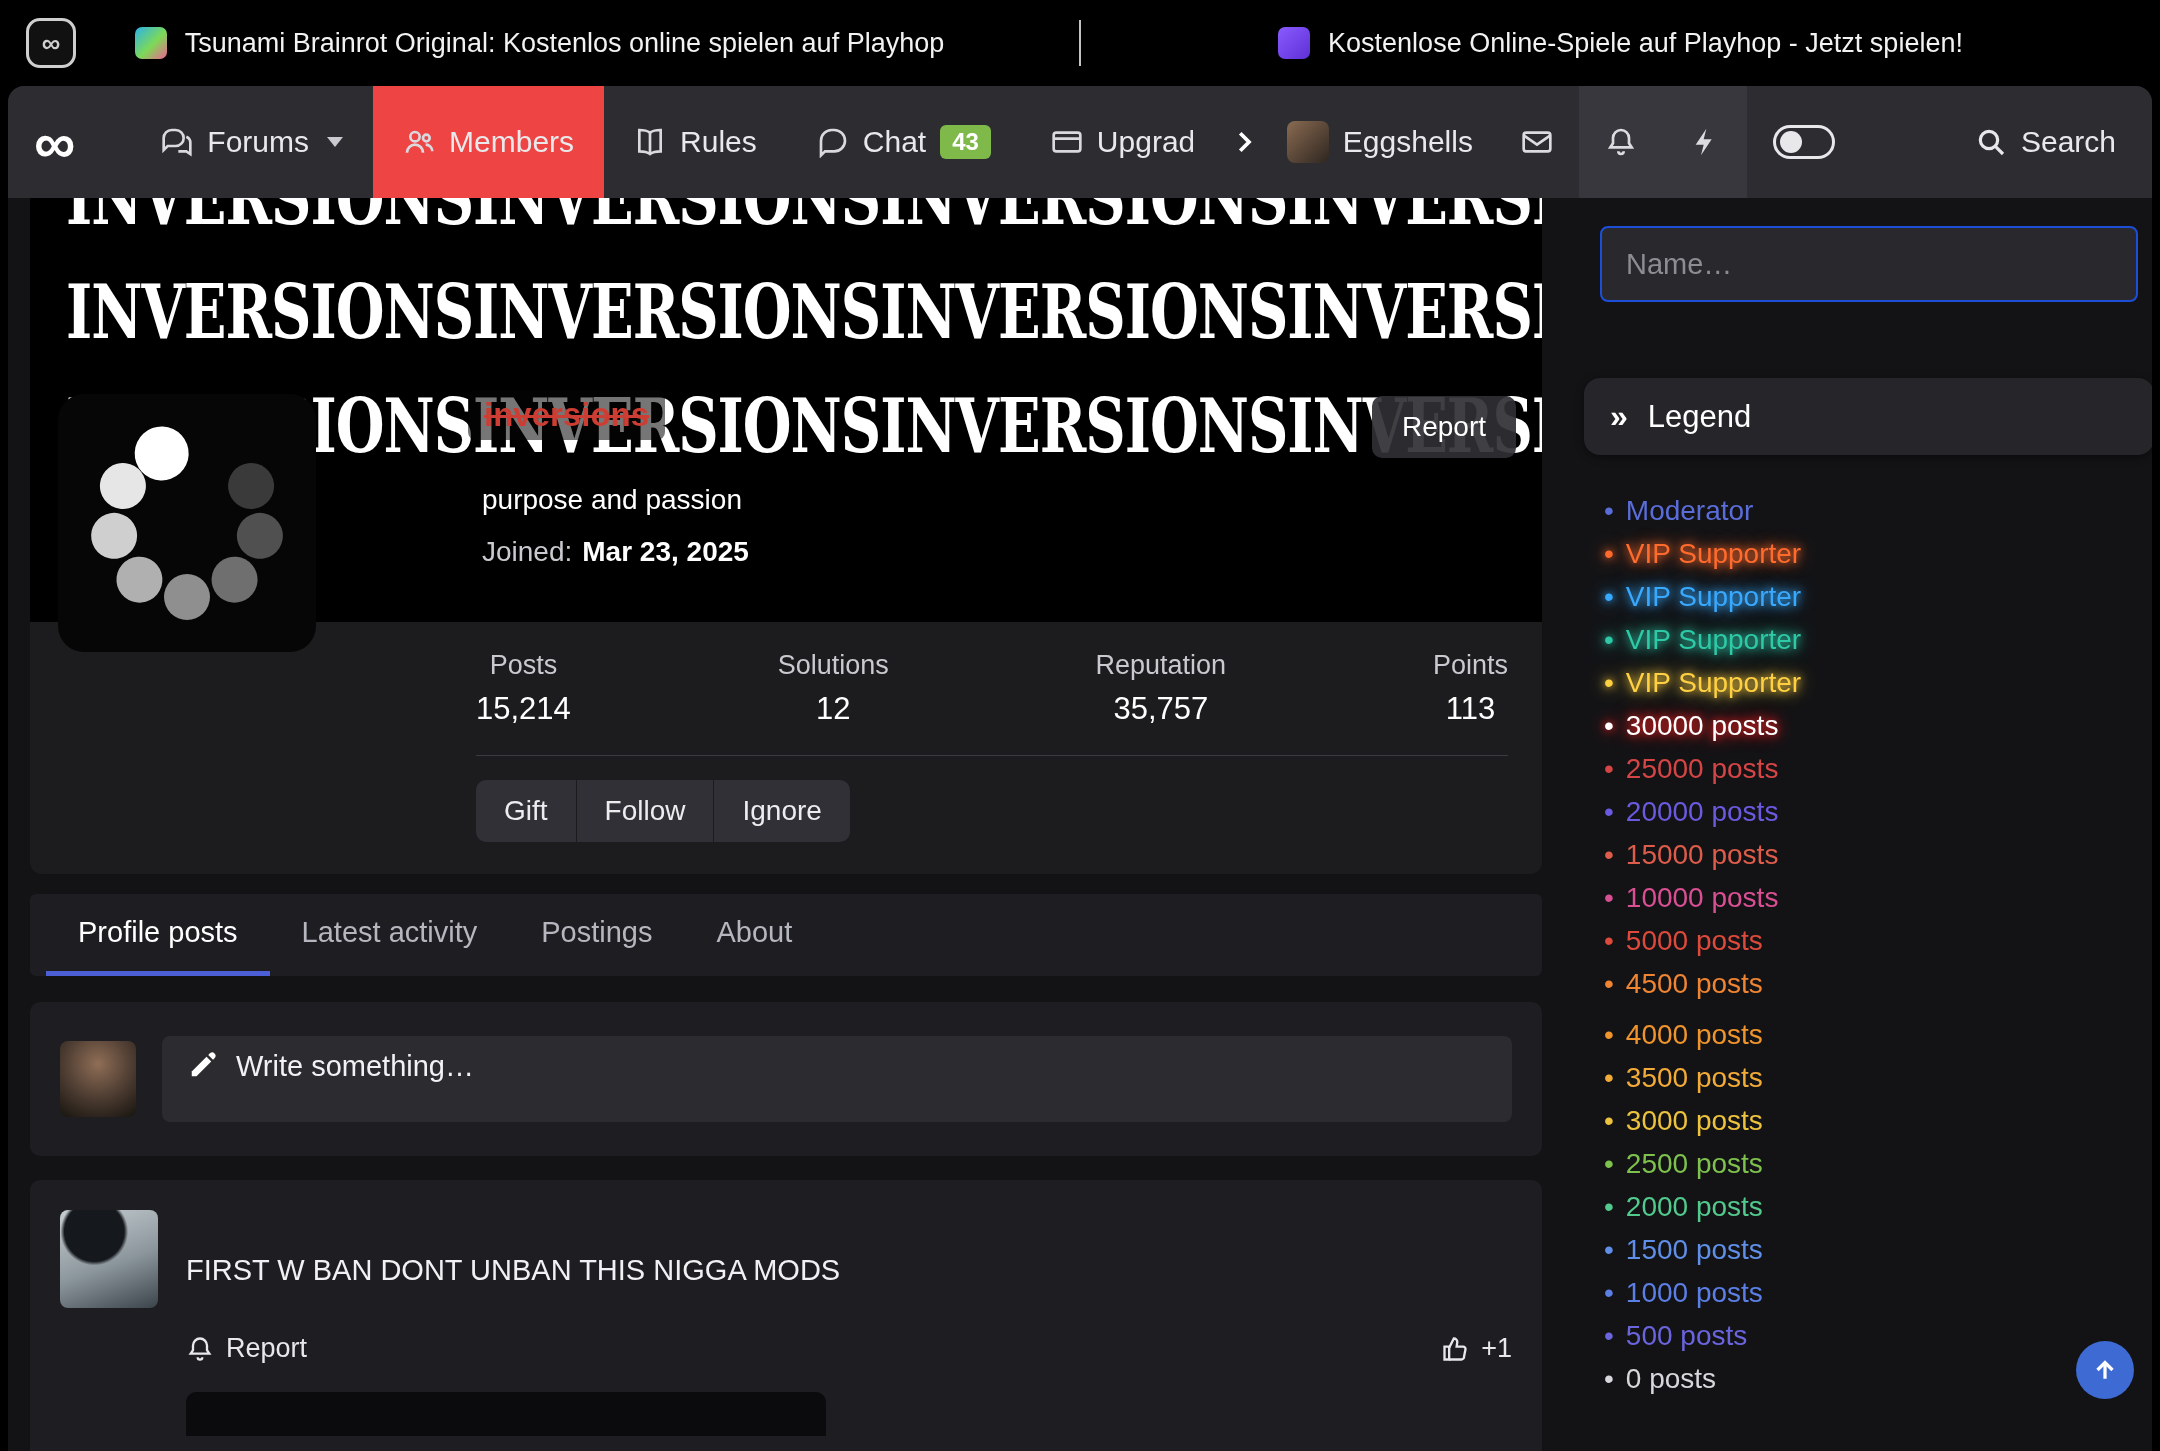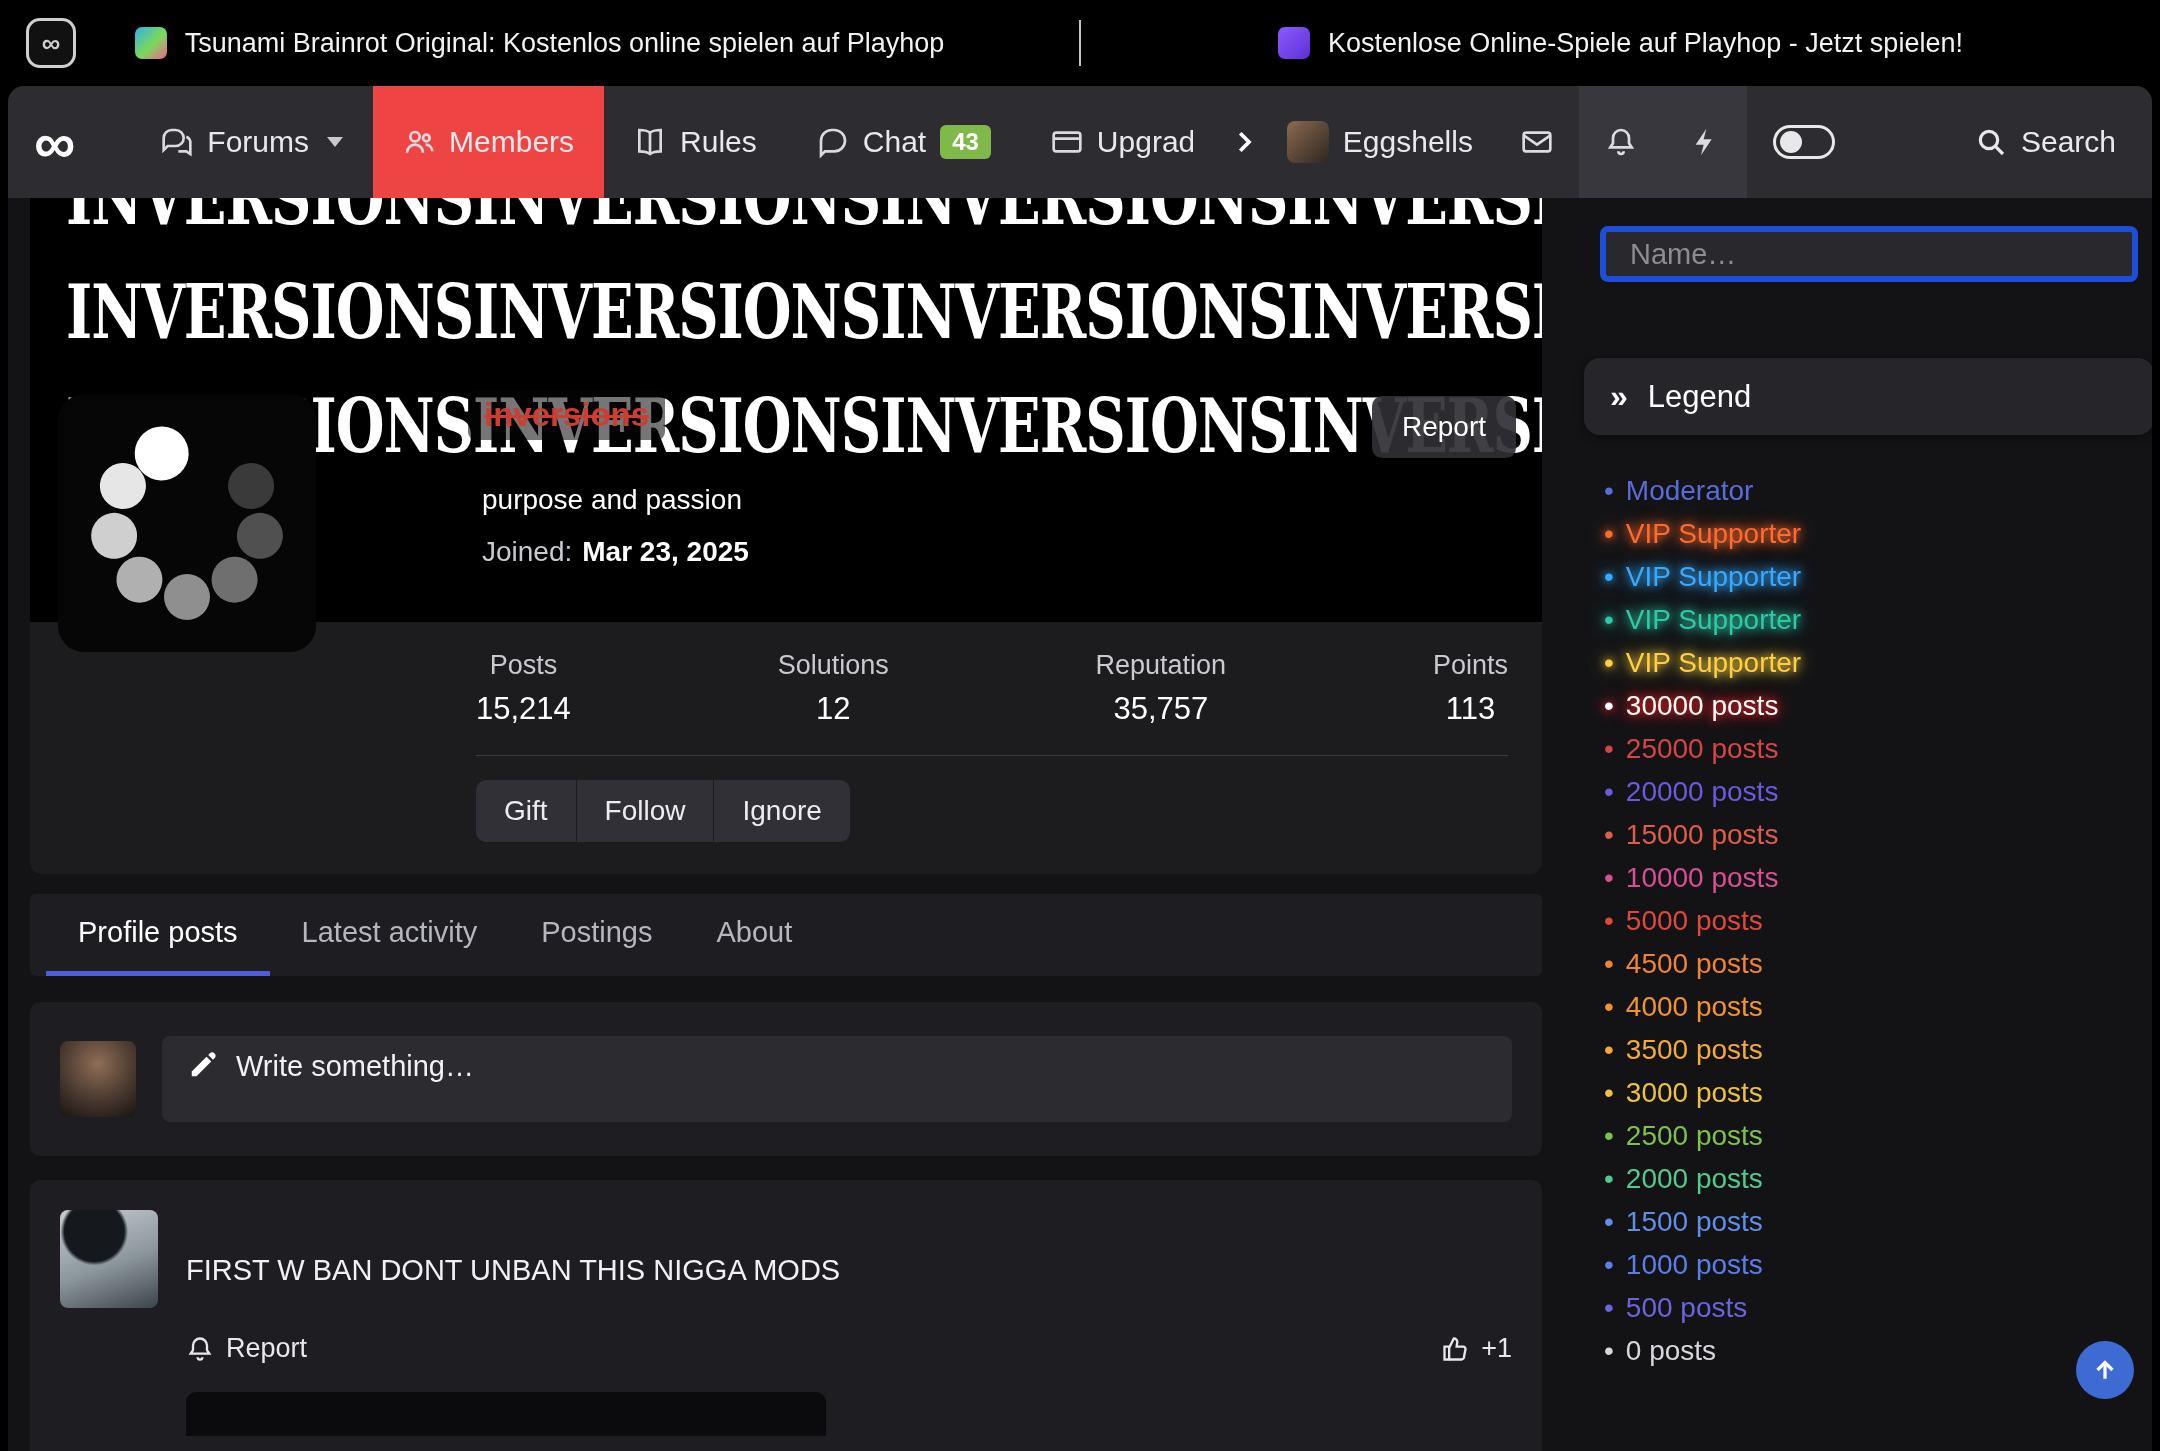--- a/index.html
+++ b/index.html
@@ -106,21 +106,21 @@
   .post-dot { color:#8a8a92; }
   .post-time { color:#7586d0; font-size:28px; cursor:pointer; }
   .post-text { margin-top:44px; font-size:29px; color:#f1f1f3; }
   .post-footer { margin-top:46px; display:flex; justify-content:space-between; align-items:center; }
   .foot-left, .foot-right { display:flex; align-items:center; gap:12px; font-size:27px; color:#e8e8ea; cursor:pointer; }
   .foot-left svg, .foot-right svg { width:28px; height:28px; stroke:#e8e8ea; fill:none; stroke-width:2; }
   .cut-strip { margin-top:28px; width:640px; height:44px; background:#0b0b0d; border-radius:10px 10px 0 0; }
 
   
   .sidebar { position:absolute; left:1576px; top:112px; width:570px; padding:0 16px; }
-  .name-input { margin-top:28px; width:100%; height:56px; background:#29292d; border:6px solid #1d4ed8;
+  .name-input { margin-top:28px; width:100%; height:76px; background:#29292d; border:2px solid #1d4ed8;
                 border-radius:8px; color:#e9e9ec; font-size:29px; padding:0 24px; font-family:inherit; outline:none; }
   .name-input::placeholder { color:#8c8c93; opacity:1; }
   .legend-card { margin:76px -16px 0 -16px; background:#26262a; border-radius:16px; padding:20px 26px;
                  display:flex; align-items:center; gap:20px; box-shadow:0 2px 8px rgba(0,0,0,.45); }
   .legend-chev { font-size:32px; color:#fff; font-weight:bold; }
   .legend-title { font-size:31px; color:#fff; }
   .legend-list { list-style:none; margin-top:34px; padding-left:4px; }
   .legend-list li { font-size:28px; line-height:43px; white-space:nowrap; }
   .legend-list .b { margin-right:12px; }
 
@@ -367,21 +367,21 @@
       <li style="color: rgb(56, 169, 255); text-shadow: rgb(56, 169, 255) 0px 0px 8px, rgb(56, 169, 255) 0px 0px 18px;"><span class="b">•</span><span>VIP Supporter</span></li>
       <li style="color: rgb(46, 201, 167); text-shadow: rgb(46, 201, 167) 0px 0px 8px, rgb(46, 201, 167) 0px 0px 18px;"><span class="b">•</span><span>VIP Supporter</span></li>
       <li style="color: rgb(255, 208, 66); text-shadow: rgb(255, 208, 66) 0px 0px 8px, rgb(255, 208, 66) 0px 0px 18px;"><span class="b">•</span><span>VIP Supporter</span></li>
       <li style="color: rgb(255, 255, 255); text-shadow: rgb(255, 34, 34) 0px 0px 8px, rgb(255, 34, 34) 0px 0px 18px;"><span class="b">•</span><span>30000 posts</span></li>
       <li style="color: rgb(214, 69, 69);"><span class="b">•</span><span>25000 posts</span></li>
       <li style="color: rgb(106, 90, 224);"><span class="b">•</span><span>20000 posts</span></li>
       <li style="color: rgb(222, 92, 74);"><span class="b">•</span><span>15000 posts</span></li>
       <li style="color: rgb(217, 79, 147);"><span class="b">•</span><span>10000 posts</span></li>
       <li style="color: rgb(221, 74, 60);"><span class="b">•</span><span>5000 posts</span></li>
       <li style="color: rgb(239, 132, 50);"><span class="b">•</span><span>4500 posts</span></li>
-      <li style="color: rgb(240, 148, 44);"><span class="b">•</span><span>4000 posts</span></li>
+      <li style="color: rgb(240, 148, 44); margin-top: 8px;"><span class="b">•</span><span>4000 posts</span></li>
       <li style="color: rgb(243, 171, 56);"><span class="b">•</span><span>3500 posts</span></li>
       <li style="color: rgb(237, 194, 60);"><span class="b">•</span><span>3000 posts</span></li>
       <li style="color: rgb(126, 193, 77);"><span class="b">•</span><span>2500 posts</span></li>
       <li style="color: rgb(82, 201, 141);"><span class="b">•</span><span>2000 posts</span></li>
       <li style="color: rgb(95, 143, 232);"><span class="b">•</span><span>1500 posts</span></li>
       <li style="color: rgb(92, 127, 230);"><span class="b">•</span><span>1000 posts</span></li>
       <li style="color: rgb(106, 100, 221);"><span class="b">•</span><span>500 posts</span></li>
       <li style="color: rgb(215, 215, 220);"><span class="b">•</span><span>0 posts</span></li>
     </ul>
   </div>

